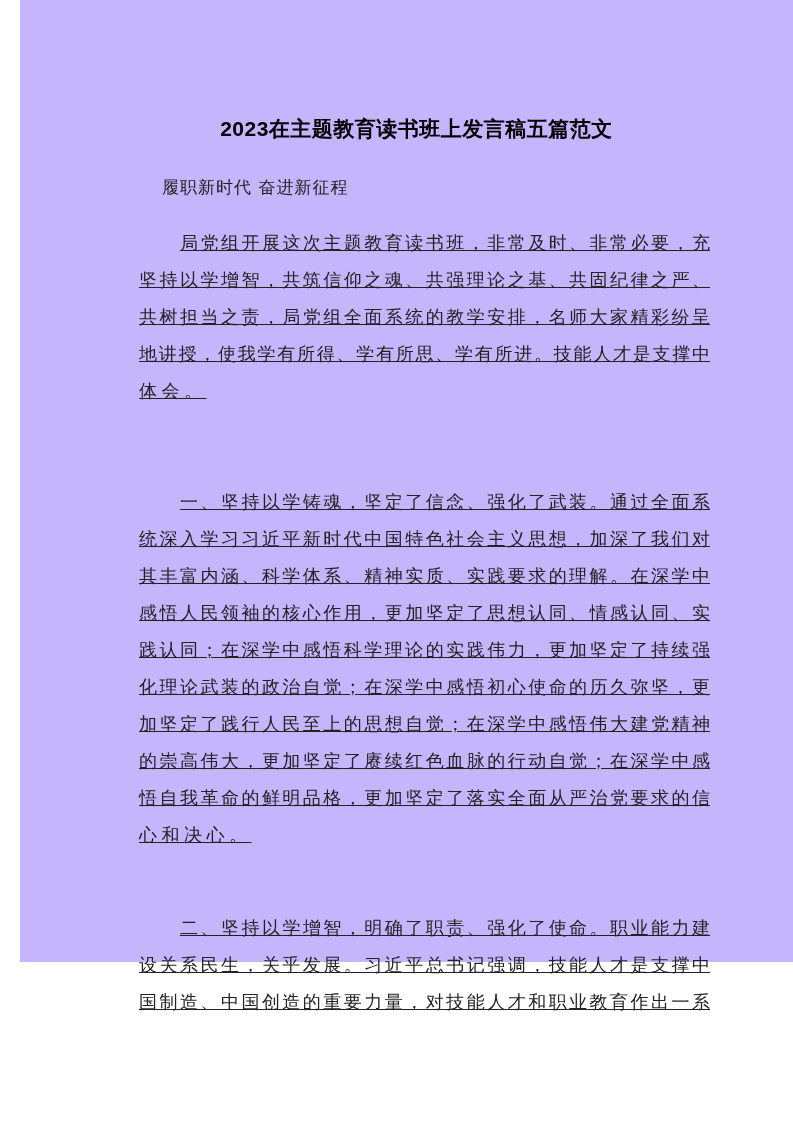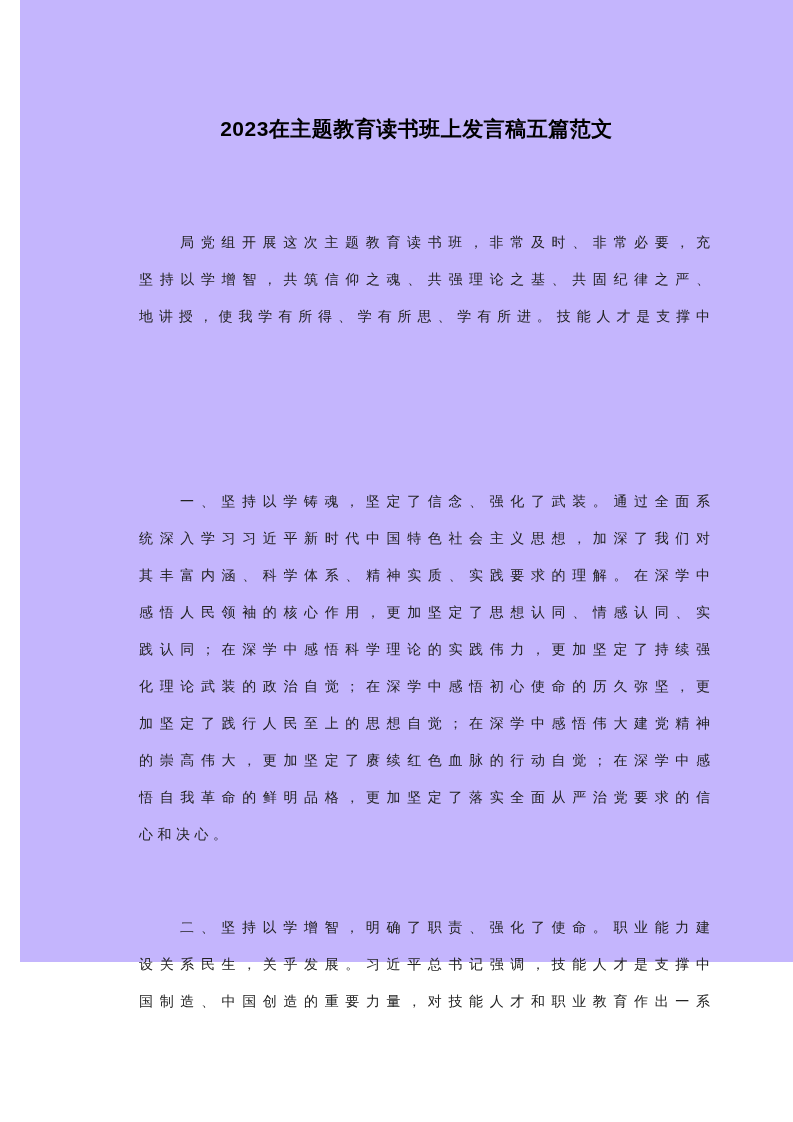--- a/index.html
+++ b/index.html
@@ -5,35 +5,38 @@
   html, body { margin: 0; padding: 0; background: #ffffff; }
   body { width: 793px; height: 1122px; position: relative; overflow: hidden;
          font-family: "DejaVu Sans", "Liberation Sans", sans-serif; color: #1a1a1a; }
   .page { position: absolute; left: 0; top: 0; width: 793px; height: 962px; background: #c4b5fd; margin-left: 20px; }
   .title { position: absolute; left: 0; top: 115px; width: 793px; text-align: center;
            font-family: "Liberation Sans", "DejaVu Sans", sans-serif; font-weight: bold;
            font-size: 21px; letter-spacing: 0.5px; color: #000; }
   .subtitle { position: absolute; left: 142px; top: 176px; font-size: 17px; color: #222;
               letter-spacing: 1px; white-space: pre; }
   .para { position: absolute; left: 119px; width: 571px; }
-  .line { height: 37px; line-height: 37px; font-size: 14px; color: #222;
-          text-align: justify; text-align-last: justify; white-space: nowrap; overflow: visible; }
+  .line { height: 37px; line-height: 37px; font-size: 18px; color: #222;
+          text-align: justify; text-align-last: justify; white-space: nowrap; overflow: visible; text-decoration: underline; }
   .line.first { padding-left: 41px; }
   .line.last { text-align-last: left; letter-spacing: 4.5px; }
 </style>
 </head>
 <body>
 
 <div class="page">
   <div class="title">2023在主题教育读书班上发言稿五篇范文</div>
+  <div class="subtitle">履职新时代 奋进新征程</div>
 
   <div class="para" style="top:224px;">
     <div class="line first">局党组开展这次主题教育读书班，非常及时、非常必要，充</div>
     <div class="line">坚持以学增智，共筑信仰之魂、共强理论之基、共固纪律之严、</div>
+    <div class="line">共树担当之责，局党组全面系统的教学安排，名师大家精彩纷呈</div>
     <div class="line">地讲授，使我学有所得、学有所思、学有所进。技能人才是支撑中</div>
+    <div class="line last">体会。</div>
   </div>
 
   <div class="para" style="top:909px;">
     <div class="line first">二、坚持以学增智，明确了职责、强化了使命。职业能力建</div>
     <div class="line">设关系民生，关乎发展。习近平总书记强调，技能人才是支撑中</div>
     <div class="line">国制造、中国创造的重要力量，对技能人才和职业教育作出一系</div>
   </div>
 
   <div class="para" style="top:483px;">
     <div class="line first">一、坚持以学铸魂，坚定了信念、强化了武装。通过全面系</div>

